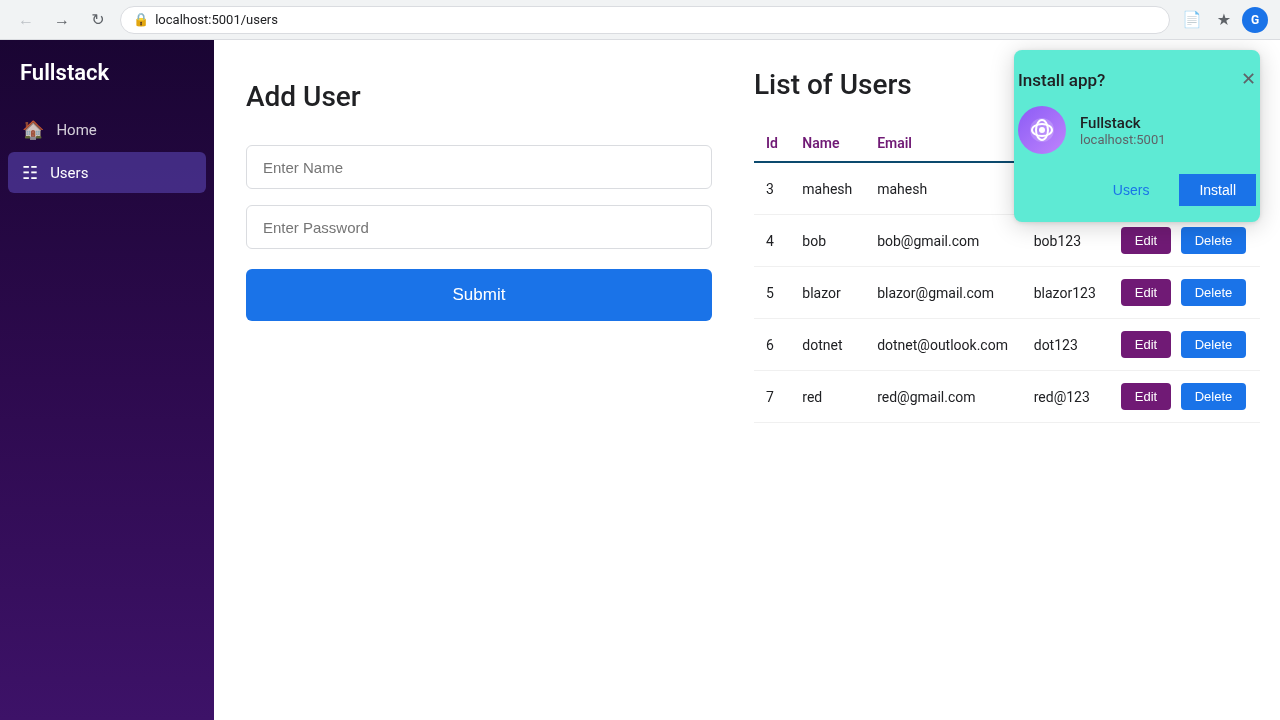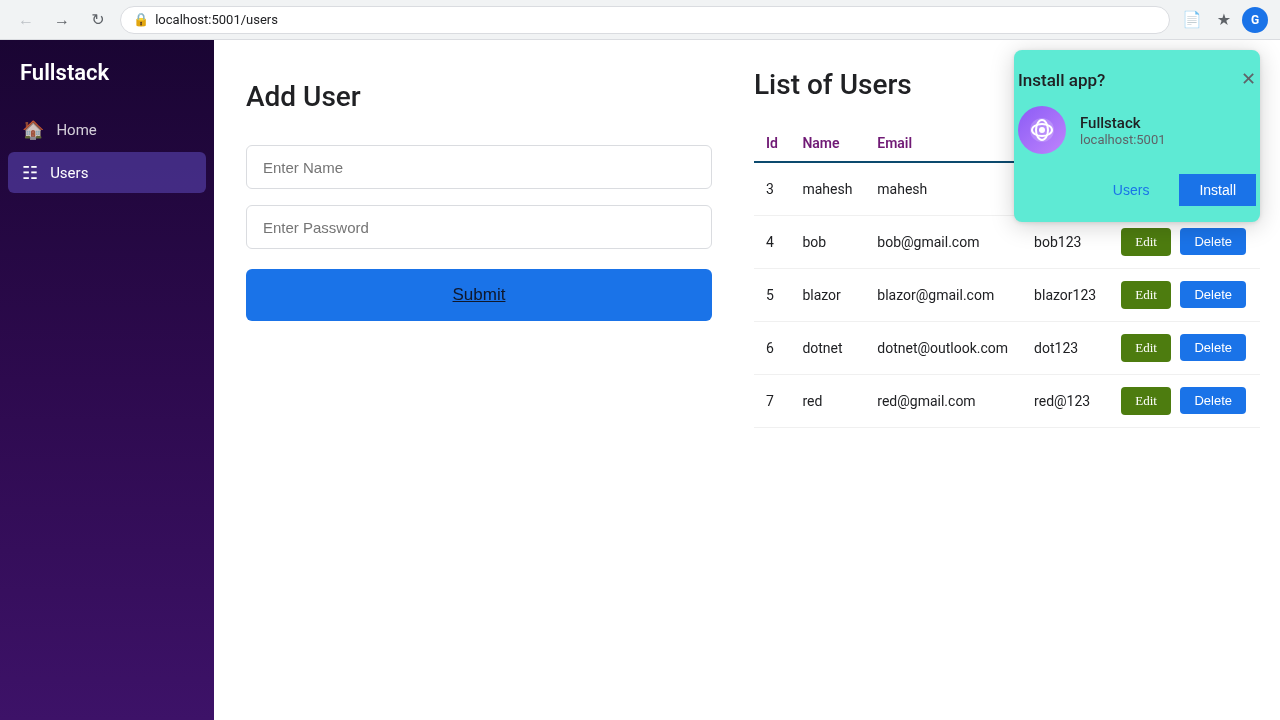--- a/index.html
+++ b/index.html
@@ -121,28 +121,27 @@
       border-radius: 6px;
       padding: 0 16px;
       font-size: 15px;
       color: #5f6368;
       outline: none;
     }
     .submit-btn {
       width: 100%;
       height: 52px;
       background: #1a73e8;
-      color: #0f172a;
+      color: #ffffff;
       border: none;
       border-radius: 6px;
       font-size: 17px;
       font-weight: 500;
       cursor: pointer;
       margin-top: 4px;
-      text-decoration: underline;
     }
 
     
     .users-list-section {
       flex: 1;
       padding: 28px 20px 36px 10px;
       overflow-y: auto;
     }
     .list-title {
       font-size: 28px;
@@ -162,29 +161,28 @@
       color: #701a75;
       border-bottom: 2px solid #0c4a6e;
     }
     .users-table td {
       padding: 12px 12px;
       color: #202124;
       border-bottom: 1px solid #f0f0f0;
       vertical-align: middle;
     }
     .edit-btn {
-      background: #4d7c0f;
+      background: #701a75;
       color: white;
       border: none;
       border-radius: 4px;
       padding: 6px 14px;
       font-size: 13px;
       cursor: pointer;
       margin-right: 6px;
-      font-family: Liberation Serif, serif;
     }
     .delete-btn {
       background: #1a73e8;
       color: white;
       border: none;
       border-radius: 4px;
       padding: 6px 14px;
       font-size: 13px;
       cursor: pointer;
     }

